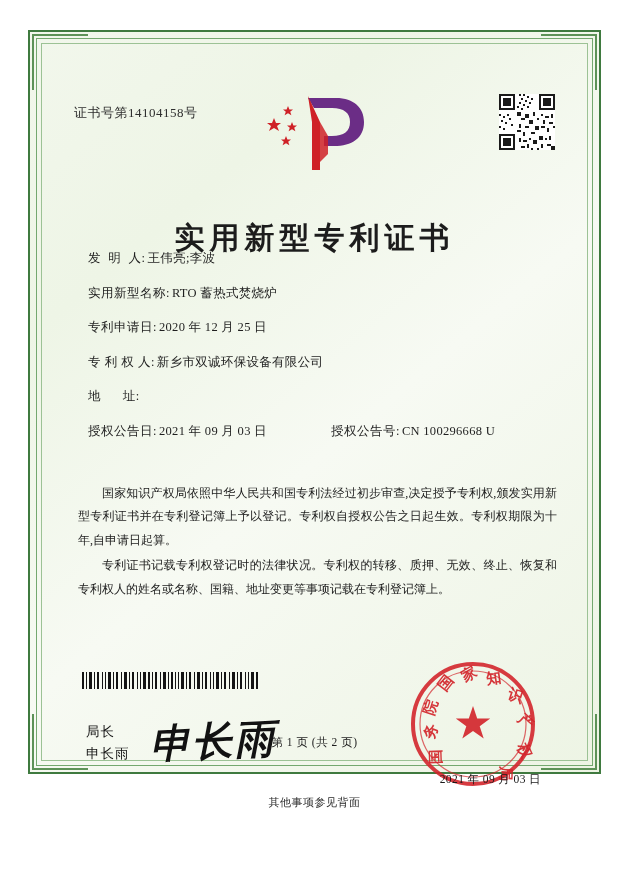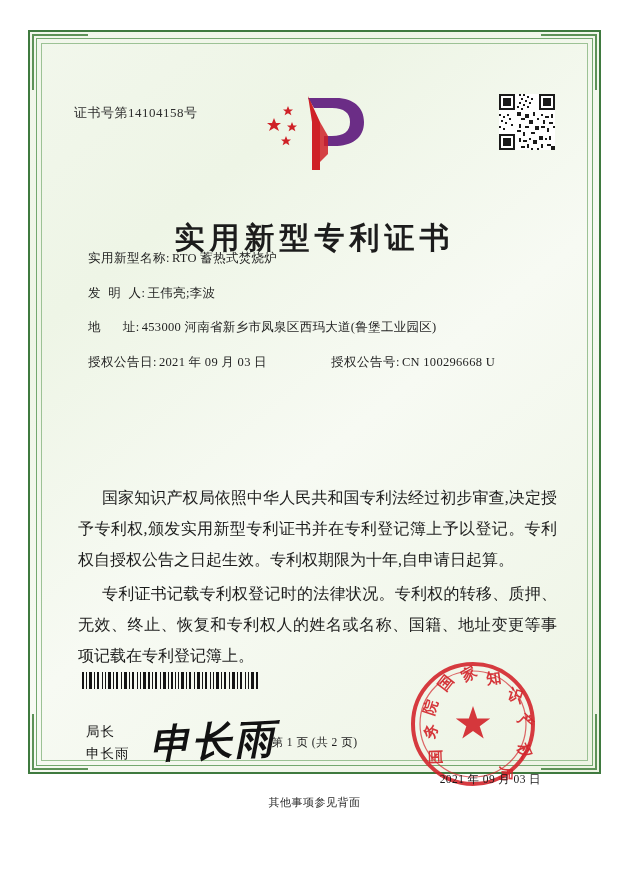--- a/index.html
+++ b/index.html
@@ -133,21 +133,21 @@
     margin-left: 64px;
     white-space: pre;
   }
 
   
   .paras {
     position: absolute;
     left: 48px;
     right: 42px;
     top: 450px;
-    font-size: 16px;
+    font-size: 12px;
     line-height: 1.95;
     color: #1c1c1c;
     text-align: justify;
   }
   .paras p {
     margin: 0 0 2px 0;
     text-indent: 24px;
   }
 
   
@@ -323,30 +323,37 @@
             <rect x="26" y="26" width="2" height="2"></rect>
               <rect x="19" y="27" width="1" height="1"></rect>
           </g>
         </svg>
       </div>
 
       <div class="doc-title">实用新型专利证书</div>
 
       <div class="fields">
         <div class="field-row">
+          <span class="field-label">发  明  人:</span>
+          <span class="field-value">王伟亮;李波</span>
+        </div>
+        <div class="field-row">
           <span class="field-label">实用新型名称:</span>
           <span class="field-value">RTO 蓄热式焚烧炉</span>
         </div>
         <div class="field-row">
-          <span class="field-label">发  明  人:</span>
-          <span class="field-value">王伟亮;李波</span>
+          <span class="field-label">专利申请日:</span>
+          <span class="field-value">2020 年 12 月 25 日</span>
+        </div>
+        <div class="field-row">
+          <span class="field-label">专 利 权 人:</span>
+          <span class="field-value">新乡市双诚环保设备有限公司</span>
         </div>
         <div class="field-row">
           <span class="field-label">地      址:</span>
-          <span class="field-value">453000 河南省新乡市凤泉区西玛大道(鲁堡工业园区)</span>
         </div>
         <div class="field-row two-col">
           <span class="field-label">授权公告日:</span>
           <span class="field-value">2021 年 09 月 03 日</span>
           <span class="field-label second">授权公告号:</span>
           <span class="field-value">CN 100296668 U</span>
         </div>
       </div>
 
       <div class="paras">

